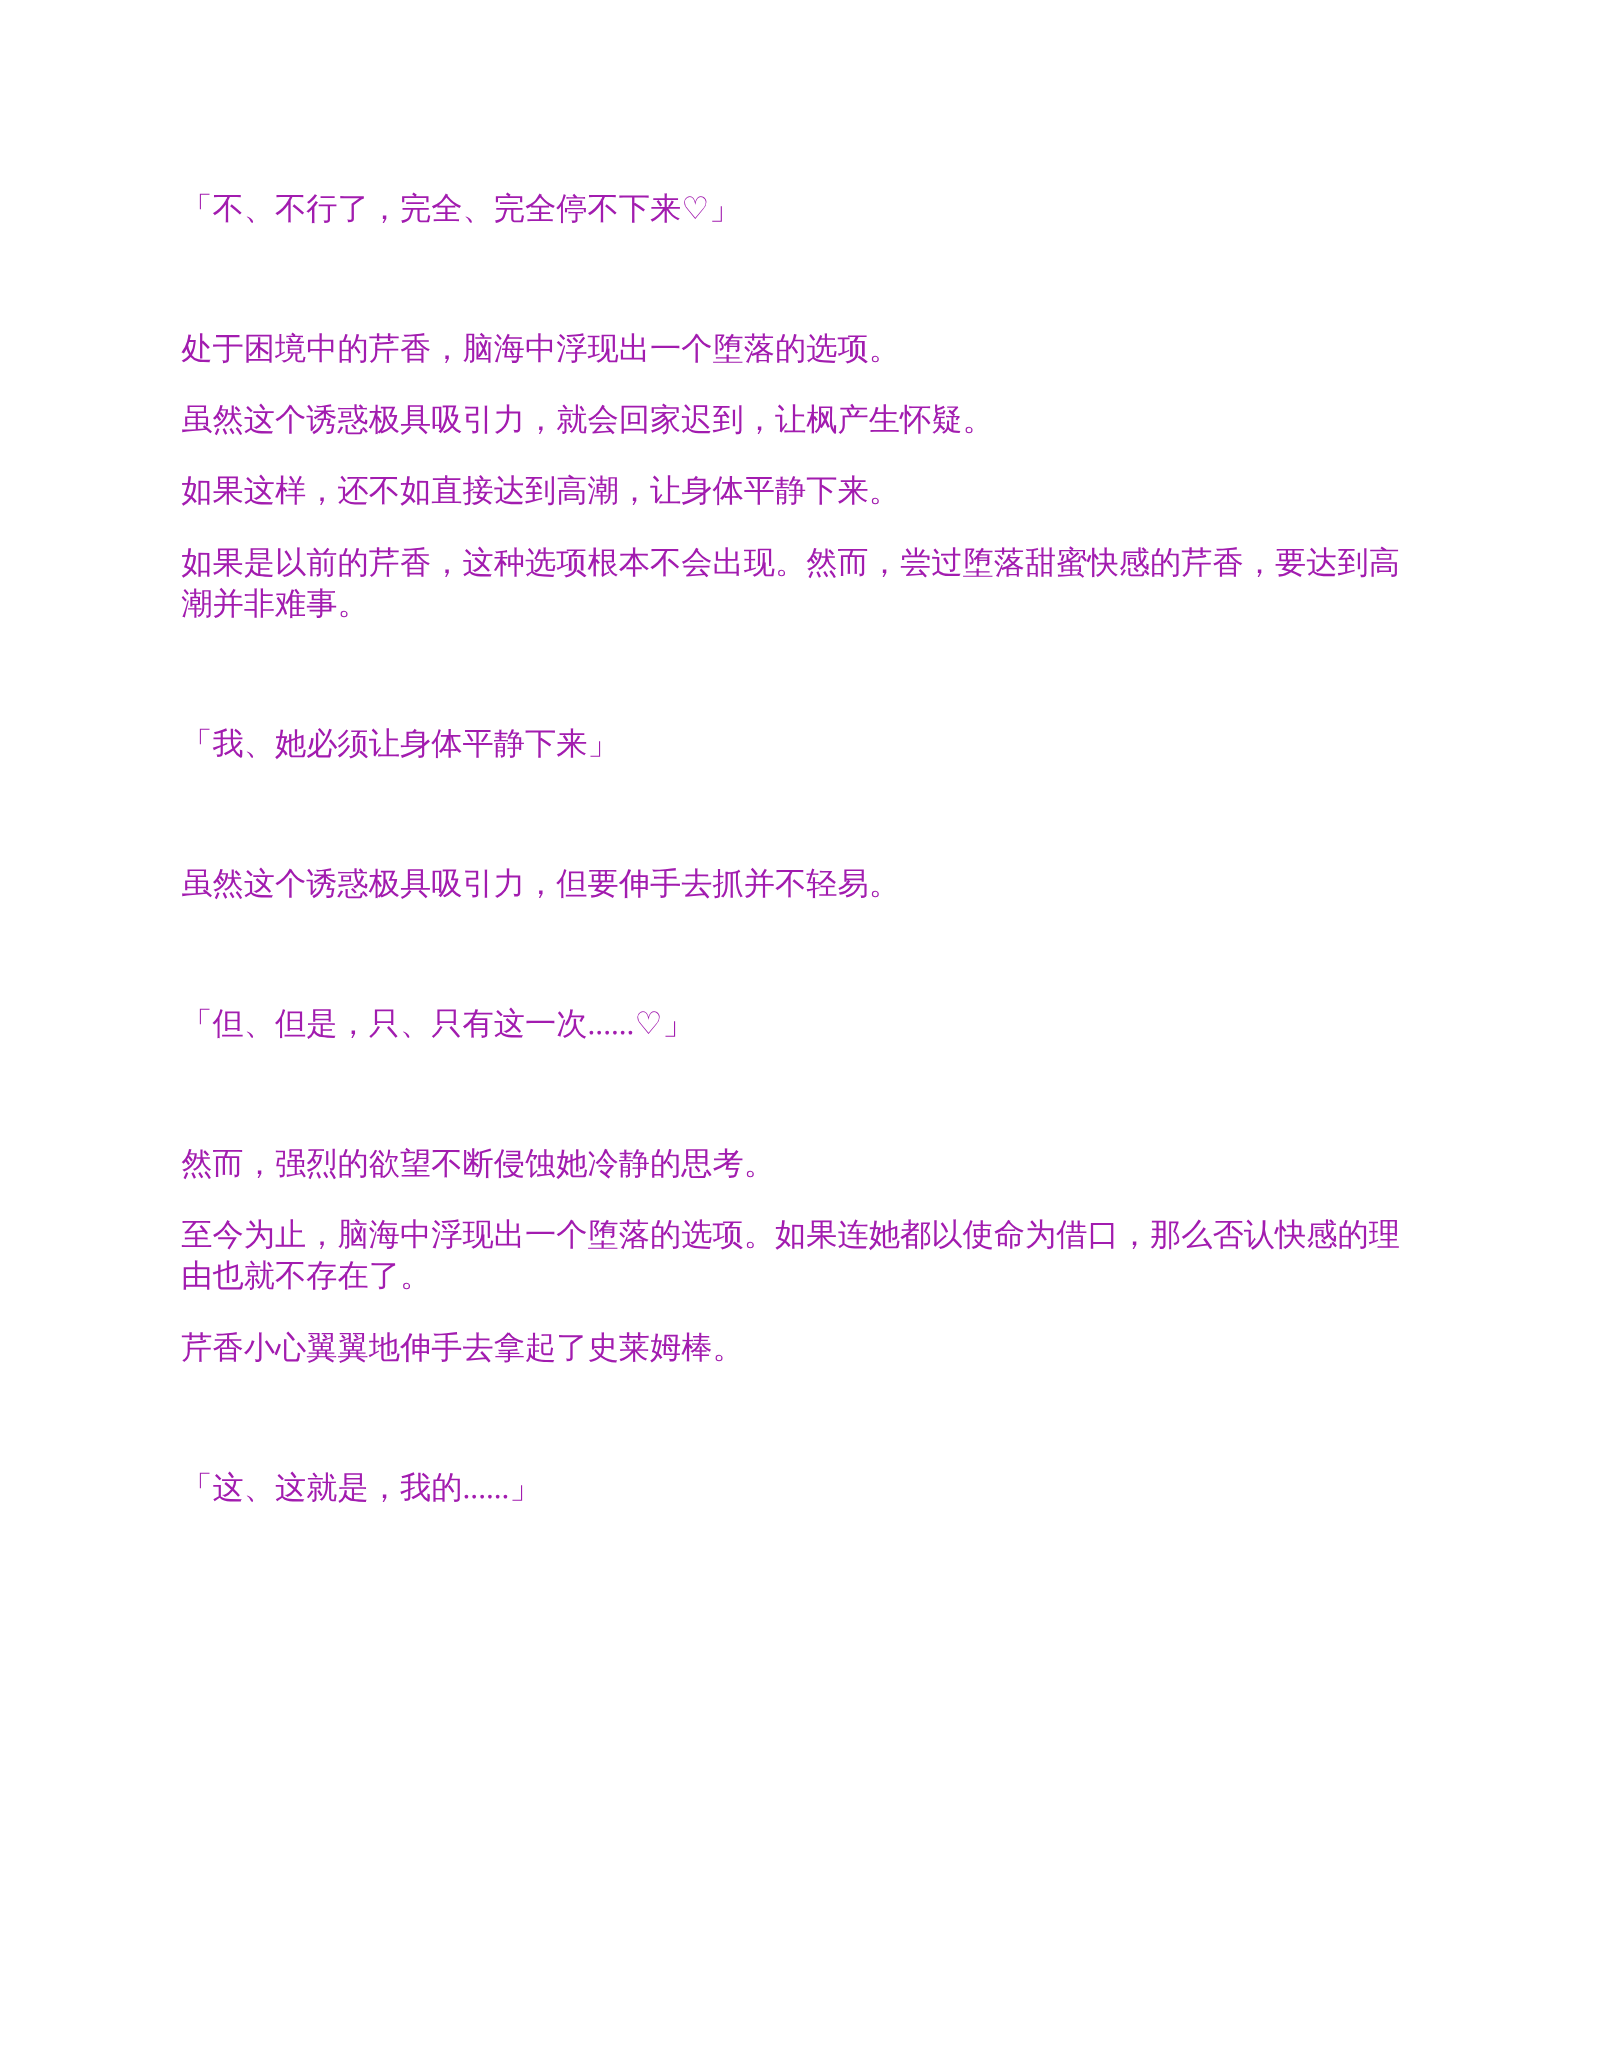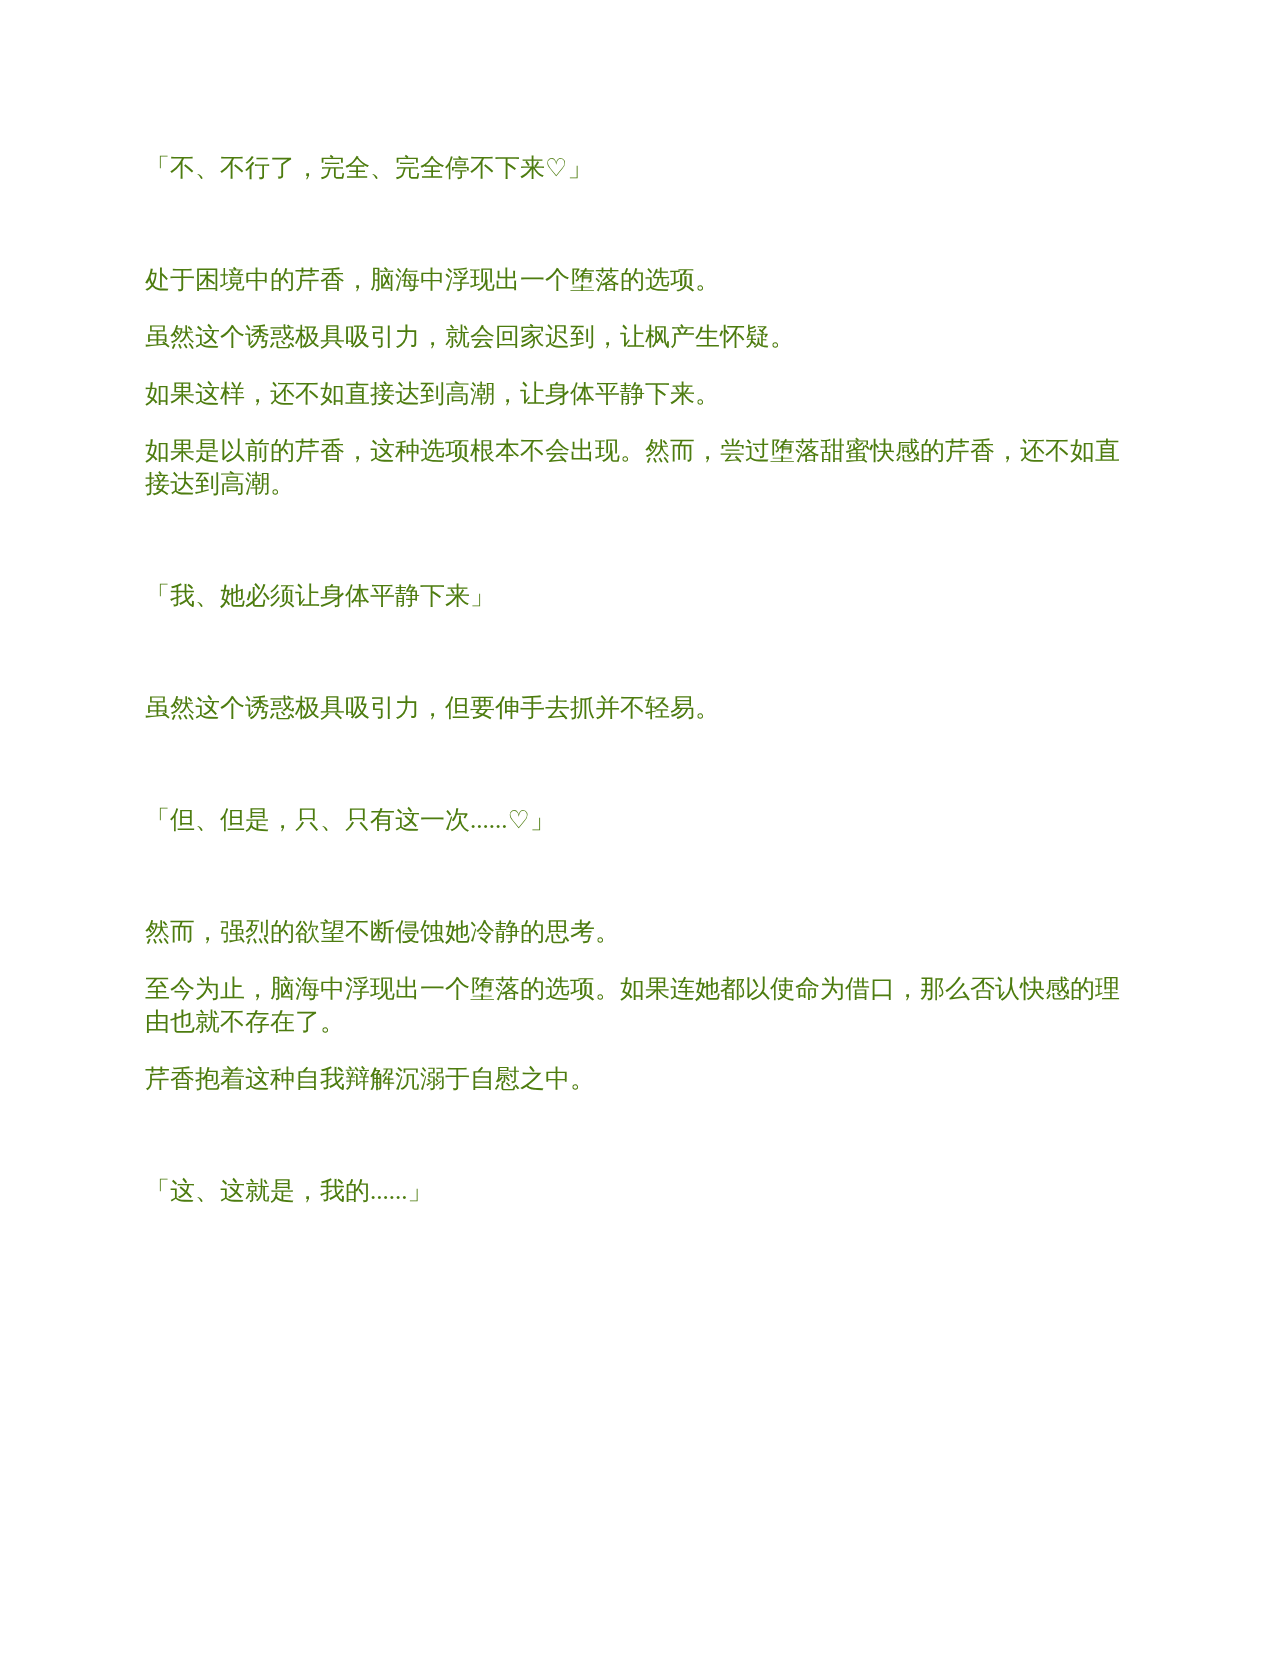--- a/index.html
+++ b/index.html
@@ -11,21 +11,21 @@
     width: 1280px;
     height: 1656px;
     font-family: "Liberation Serif", "DejaVu Serif", serif;
   }
   .page {
     box-sizing: border-box;
     width: 1280px;
     height: 1656px;
     background: #ffffff;
     padding: 151px 155px 0 145px;
-    color: #4d7c0f;
+    color: #a21caf;
     overflow: hidden;
   }
   .page p {
     margin: 0 0 24px 0;
     font-size: 25px;
     line-height: 33px;
     letter-spacing: 0;
     text-align: left;
   }
   .page p.quote {
@@ -36,21 +36,21 @@
   }
 </style>
 </head>
 <body>
 
 <div class="page">
   <p class="quote">「不、不行了，完全、完全停不下来♡」</p>
   <p class="para">处于困境中的芹香，脑海中浮现出一个堕落的选项。</p>
   <p class="para">虽然这个诱惑极具吸引力，就会回家迟到，让枫产生怀疑。</p>
   <p class="para">如果这样，还不如直接达到高潮，让身体平静下来。</p>
-  <p class="para">如果是以前的芹香，这种选项根本不会出现。然而，尝过堕落甜蜜快感的芹香，还不如直接达到高潮。</p>
+  <p class="para">如果是以前的芹香，这种选项根本不会出现。然而，尝过堕落甜蜜快感的芹香，要达到高潮并非难事。</p>
   <p class="quote">「我、她必须让身体平静下来」</p>
   <p class="para">虽然这个诱惑极具吸引力，但要伸手去抓并不轻易。</p>
   <p class="quote">「但、但是，只、只有这一次......♡」</p>
   <p class="para">然而，强烈的欲望不断侵蚀她冷静的思考。</p>
   <p class="para">至今为止，脑海中浮现出一个堕落的选项。如果连她都以使命为借口，那么否认快感的理由也就不存在了。</p>
-  <p class="para">芹香抱着这种自我辩解沉溺于自慰之中。</p>
+  <p class="para">芹香小心翼翼地伸手去拿起了史莱姆棒。</p>
   <p class="quote">「这、这就是，我的......」</p>
 </div>
 
 </body></html>

